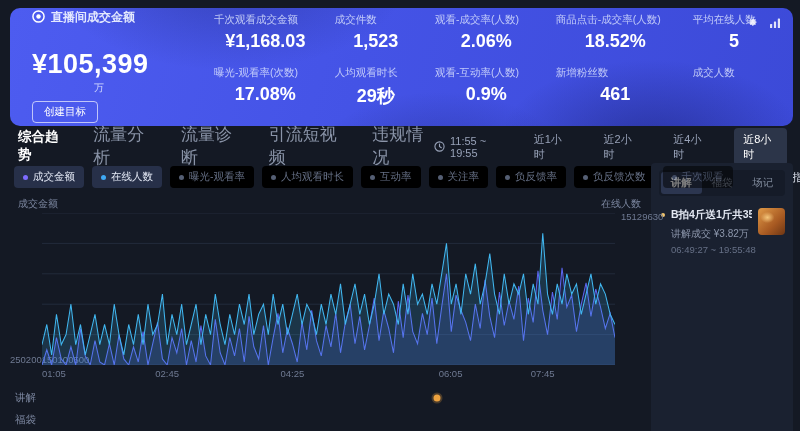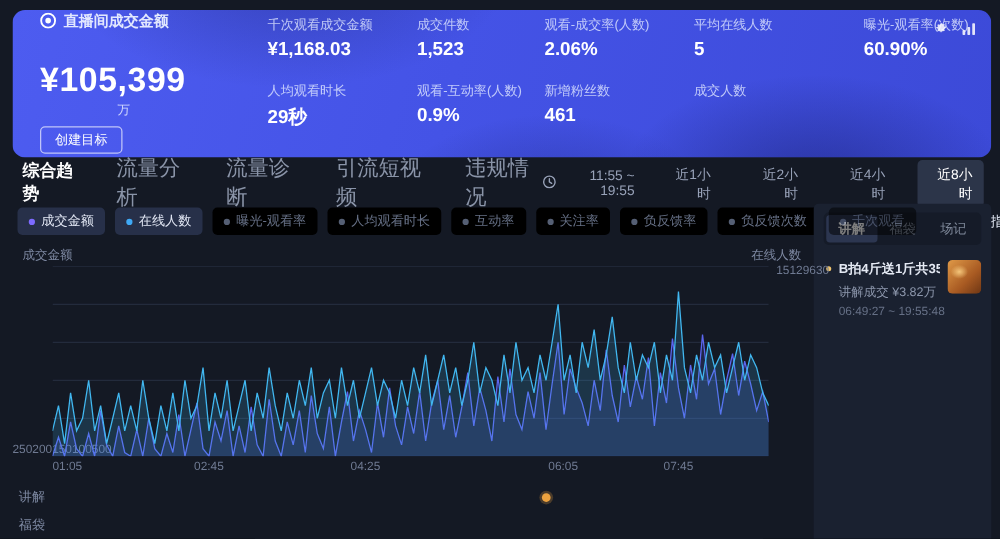--- a/index.html
+++ b/index.html
@@ -28,33 +28,33 @@
   .goal-btn {
     margin-top:6px; display:inline-block; padding:3px 11px;
     border:1px solid rgba(255,255,255,.65); border-radius:4px;
     color:#fff; font-size:10.5px; background:transparent; cursor:pointer;
   }
   .metric-grid {
     flex:1; display:grid; grid-template-columns:1.25fr 1fr 1.25fr 1.45fr 1fr;
     grid-template-rows:1fr 1fr; column-gap:18px; row-gap:4px; padding:4px 0 2px 14px;
   }
   .mcell .mlabel { color:rgba(224,231,255,.80); font-size:10.5px; white-space:nowrap; }
-  .mcell .mvalue { margin-top:4px; color:#fff; font-size:15px; font-weight:bold; }
+  .mcell .mvalue { margin-top:4px; color:#fff; font-size:18px; font-weight:bold;text-align:center; }
   .corner-icons { position:absolute; top:9px; right:12px; display:flex; gap:10px; opacity:.85; }
   .corner-icons svg { display:block; }
   
   .subheader {
     position:absolute; left:10px; right:7px; top:132px; height:30px;
     display:flex; align-items:center; padding:0 6px 0 8px;
   }
   .tabs { display:flex; gap:26px; align-items:center; }
   .tab { color:#8era; color:#8ب; color:#8a94a8; font-size:17px; cursor:pointer; position:relative; padding:4px 0 7px; }
   .tab.active { color:#ffffff; font-size:13.5px; font-weight:bold; }
   .tab.active::after { content:""; position:absolute; left:50%; transform:translateX(-50%); bottom:0; width:22px; height:3px; border-radius:2px; background:#4f7df5; }
-  .tf { margin-left:auto; display:flex; align-items:center; gap:17px;text-align:right; }
+  .tf { margin-left:auto; display:flex; align-items:center; gap:17px; }
   .tf-range { display:flex; align-items:center; gap:5px; color:#98a2b8; font-size:11px; }
   .tf-opt { color:#98a2b8; font-size:11px; cursor:pointer; padding:4px 9px; border-radius:4px; }
   .tf-opt.active { background:#2c3549; color:#fff; }
   
   .content { position:absolute; left:10px; right:7px; top:163px; bottom:0; display:flex; gap:8px; }
   .left-col { flex:1; display:flex; flex-direction:column; min-width:0; }
   
   .chips { display:flex; align-items:center; gap:8px; padding:2px 2px 0 4px; height:26px; flex:none; }
   .chip { display:flex; align-items:center; gap:5px; background:#000000; border:none; border-radius:4px;
           padding:4px 9px; font-size:10.5px; color:#667086; cursor:pointer; white-space:nowrap;
@@ -129,26 +129,30 @@
         </div>
       <div class="mcell">
           <div class="mlabel">成交件数</div>
           <div class="mvalue">1,523</div>
         </div>
       <div class="mcell">
           <div class="mlabel">观看-成交率(人数)</div>
           <div class="mvalue">2.06%</div>
         </div>
       <div class="mcell">
+          <div class="mlabel">商品点击-成交率(人数)</div>
+          <div class="mvalue">18.52%</div>
+        </div>
+      <div class="mcell">
           <div class="mlabel">平均在线人数</div>
           <div class="mvalue">5</div>
         </div>
       <div class="mcell">
           <div class="mlabel">曝光-观看率(次数)</div>
-          <div class="mvalue">60.90%</div>
+          <div class="mvalue">17.08%</div>
         </div>
       <div class="mcell">
           <div class="mlabel">人均观看时长</div>
           <div class="mvalue">29秒</div>
         </div>
       <div class="mcell">
           <div class="mlabel">观看-互动率(人数)</div>
           <div class="mvalue">0.9%</div>
         </div>
       <div class="mcell">

